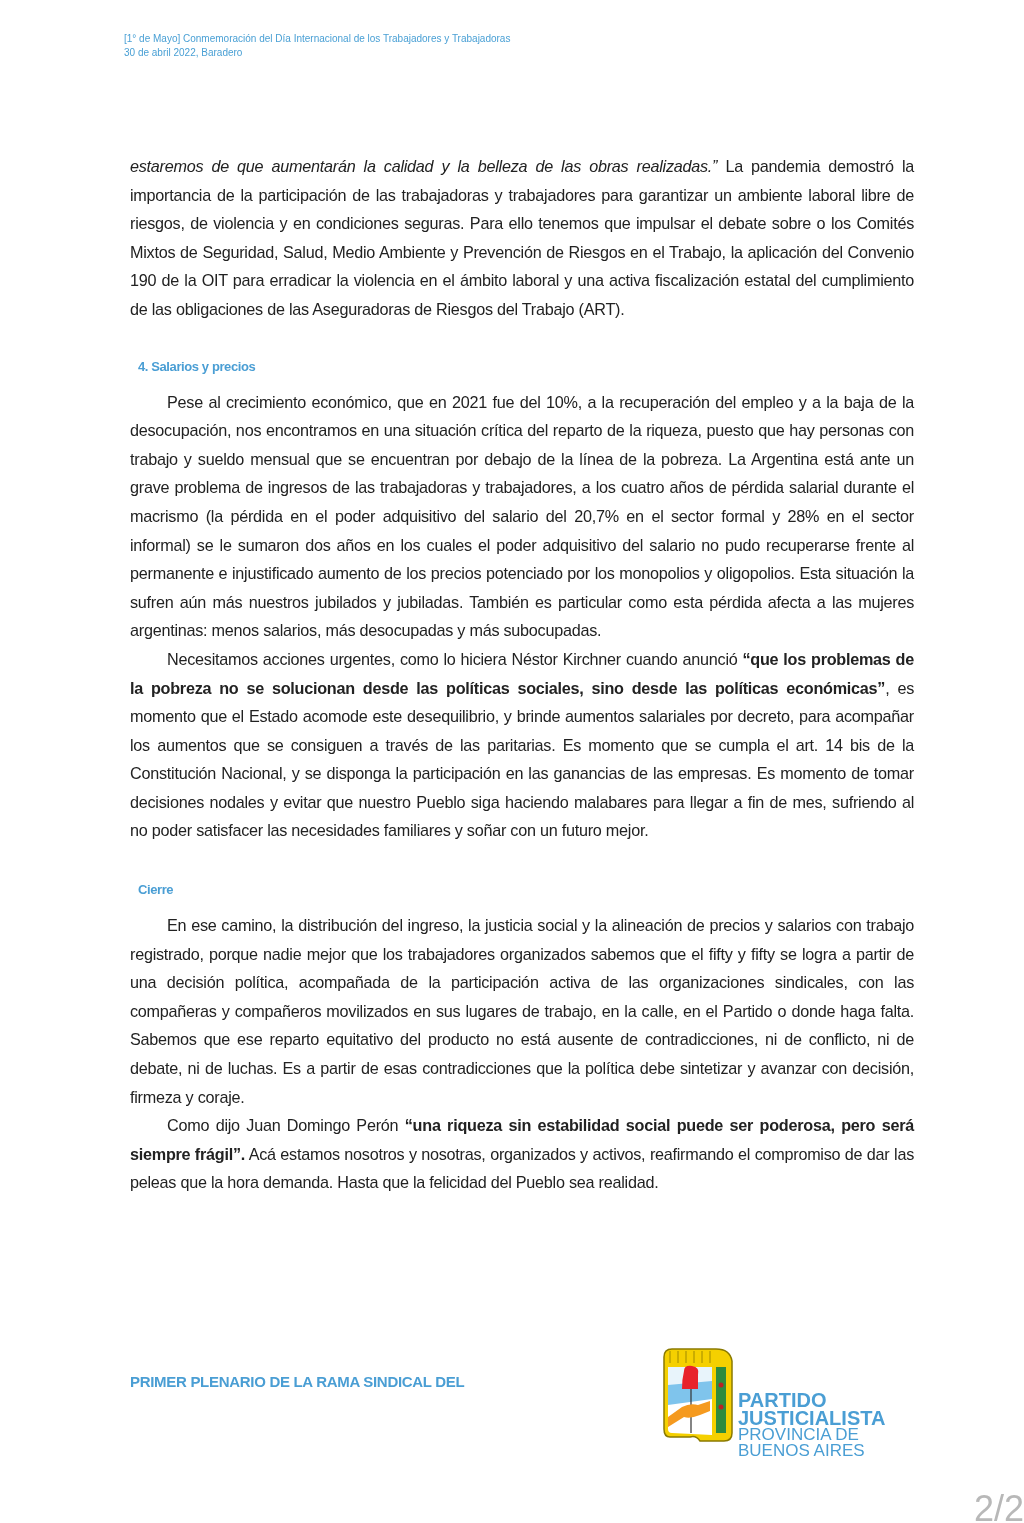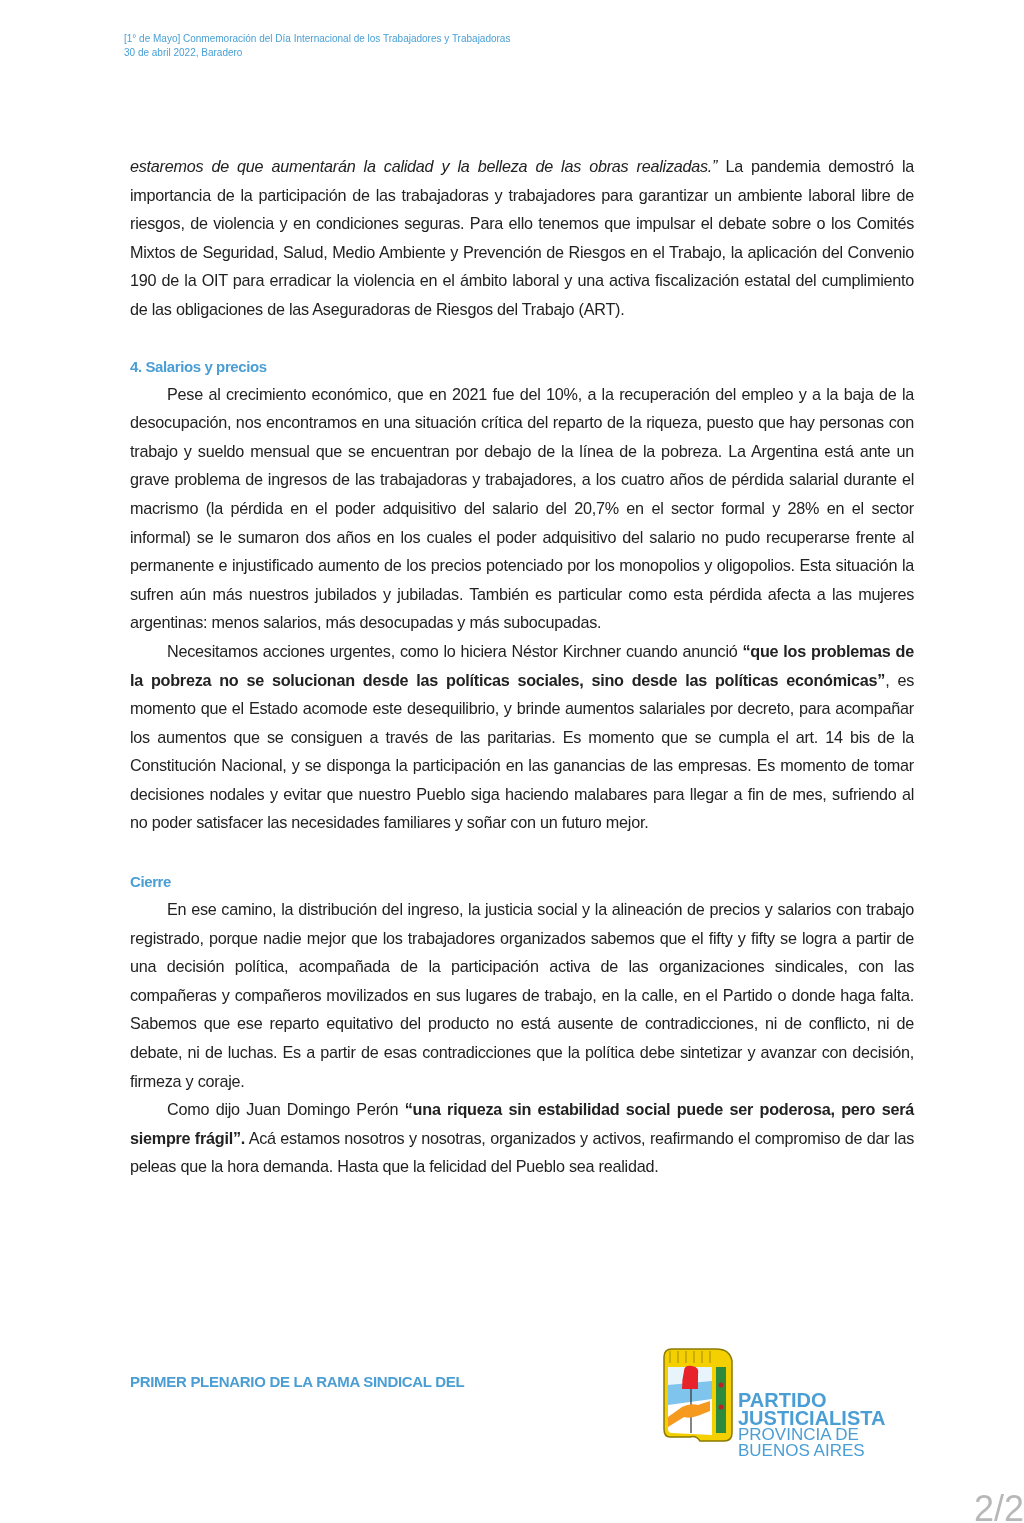--- a/index.html
+++ b/index.html
@@ -16,21 +16,21 @@
     position: absolute; left: 130px; top: 152px; width: 784px;
   }
   p {
     margin: 0; font-size: 16.2px; line-height: 28.6px;
     text-align: justify; letter-spacing: -0.25px;
   }
   p.indent { text-indent: 37px; }
   em { font-style: italic; }
   strong { font-weight: bold; }
   h2 {
-    margin: 0; color: #4a9ed4; font-size: 15px; font-weight: bold;
+    margin: 8px; color: #4a9ed4; font-size: 13px; font-weight: bold;
     letter-spacing: -0.4px; line-height: 26px;
   }
   .h-sal { margin-top: 30px; }
   .h-cie { margin-top: 32px; }
   .footer {
     position: absolute; left: 130px; top: 1362px; margin-top: 8px;
   }
   .footer .org {
     color: #4a9ed4; font-weight: bold; font-size: 15px; line-height: 24px;
     letter-spacing: -0.3px; white-space: nowrap;

